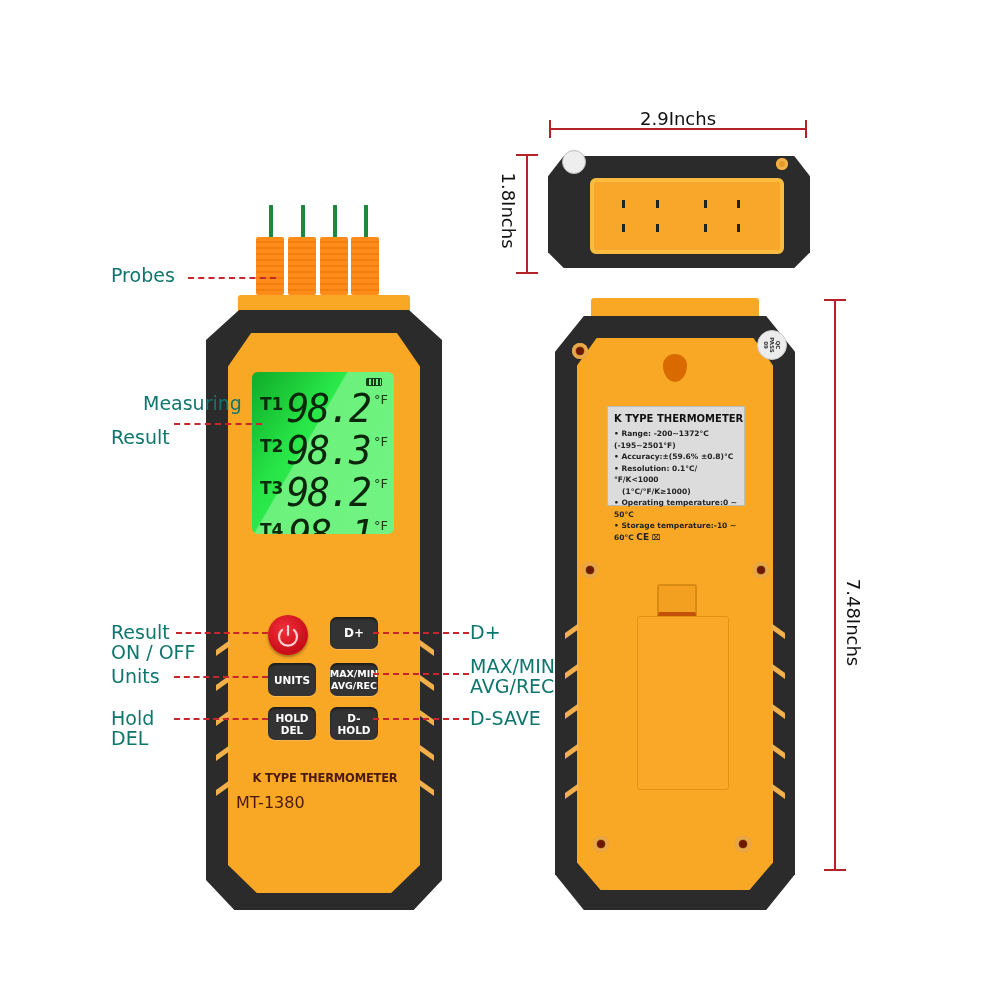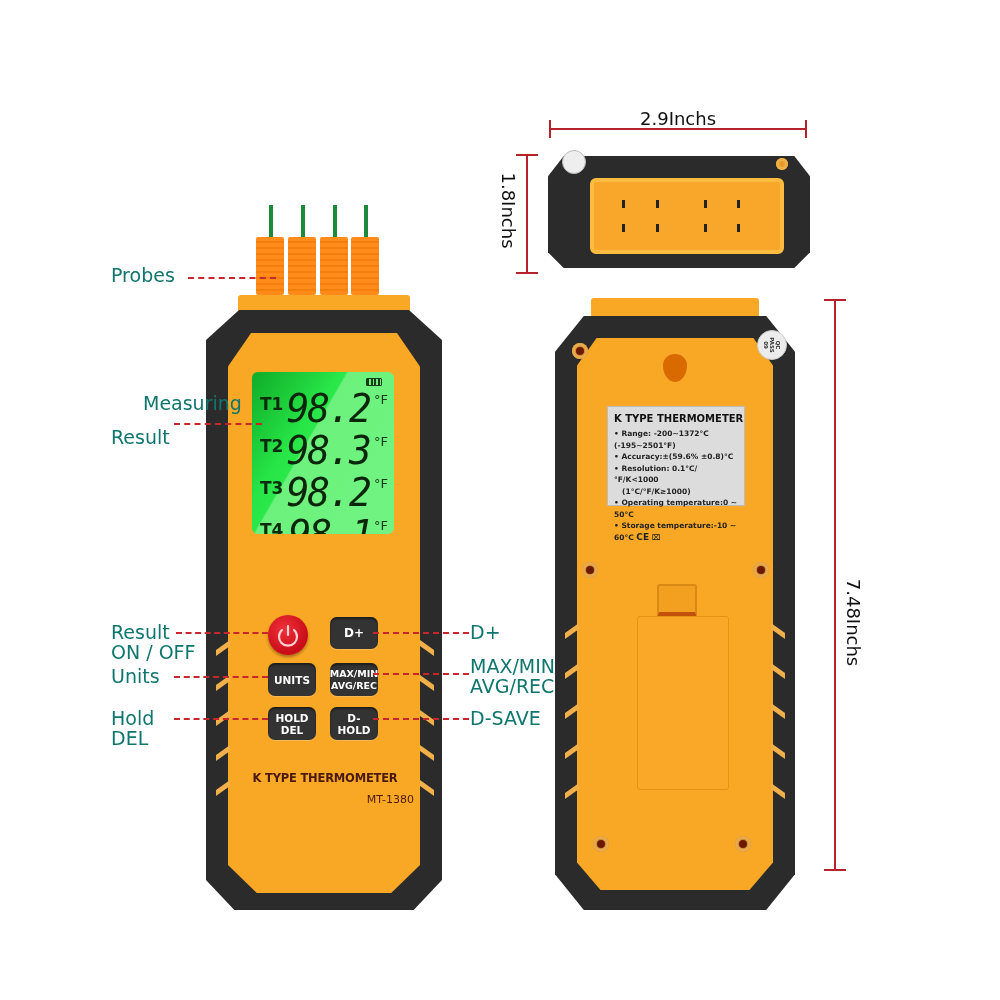--- a/index.html
+++ b/index.html
@@ -100,21 +100,21 @@
   <div class="btn" style="left:68px;top:512px;width:48px;height:33px;flex-direction:column;">
     <span>HOLD</span>
     <span>DEL</span>
   </div>
   <div class="btn" style="left:130px;top:512px;width:48px;height:33px;flex-direction:column;">
     <span>D-</span>
     <span>HOLD</span>
   </div>
 
   <div class="abs" style="left:40px;top:576px;width:170px;text-align:center;font-weight:bold;font-size:11.5px;color:#4a1a10;letter-spacing:-0.2px;">K TYPE THERMOMETER</div>
-  <div class="abs" style="left:44px;top:598px;width:170px;text-align:right;font-size:11px;color:#4a1a10;">MT-1380</div>
+  <div class="abs" style="left:36px;top:598px;width:170px;text-align:left;font-size:16px;color:#4a1a10;">MT-1380</div>
 </div>
 
 <div class="abs" style="left:548px;top:150px;width:262px;height:120px;">
   <div class="abs dark" style="left:0;top:6px;width:262px;height:112px;border-radius:14px;clip-path:polygon(6% 0,94% 0,100% 18%,100% 86%,94% 100%,6% 100%,0 86%,0 18%);"></div>
   <div class="abs" style="left:14px;top:0;width:22px;height:22px;border-radius:50%;background:#eee;border:1px solid #bbb;"></div>
   <div class="abs" style="left:228px;top:8px;width:12px;height:12px;border-radius:50%;background:#e79a2a;box-shadow:inset 0 0 0 3px #f0b04a;"></div>
   <div class="abs" style="left:42px;top:28px;width:186px;height:68px;background:#f8a72a;border:4px solid #fbbb3f;border-radius:6px;">
     <div class="abs" style="left:28px;top:18px;width:3px;height:8px;background:#222;"></div>
     <div class="abs" style="left:28px;top:42px;width:3px;height:8px;background:#222;"></div>
     <div class="abs" style="left:62px;top:18px;width:3px;height:8px;background:#222;"></div>

